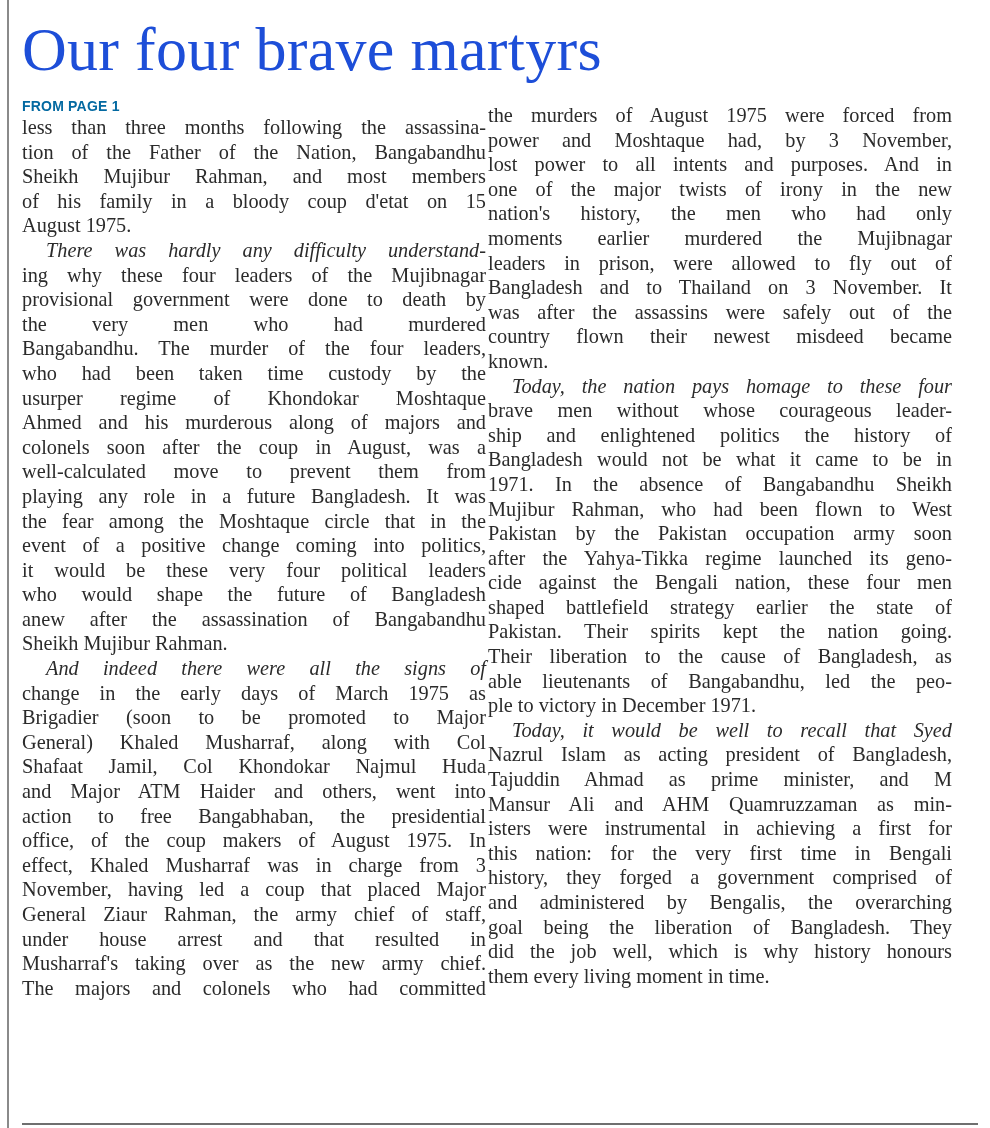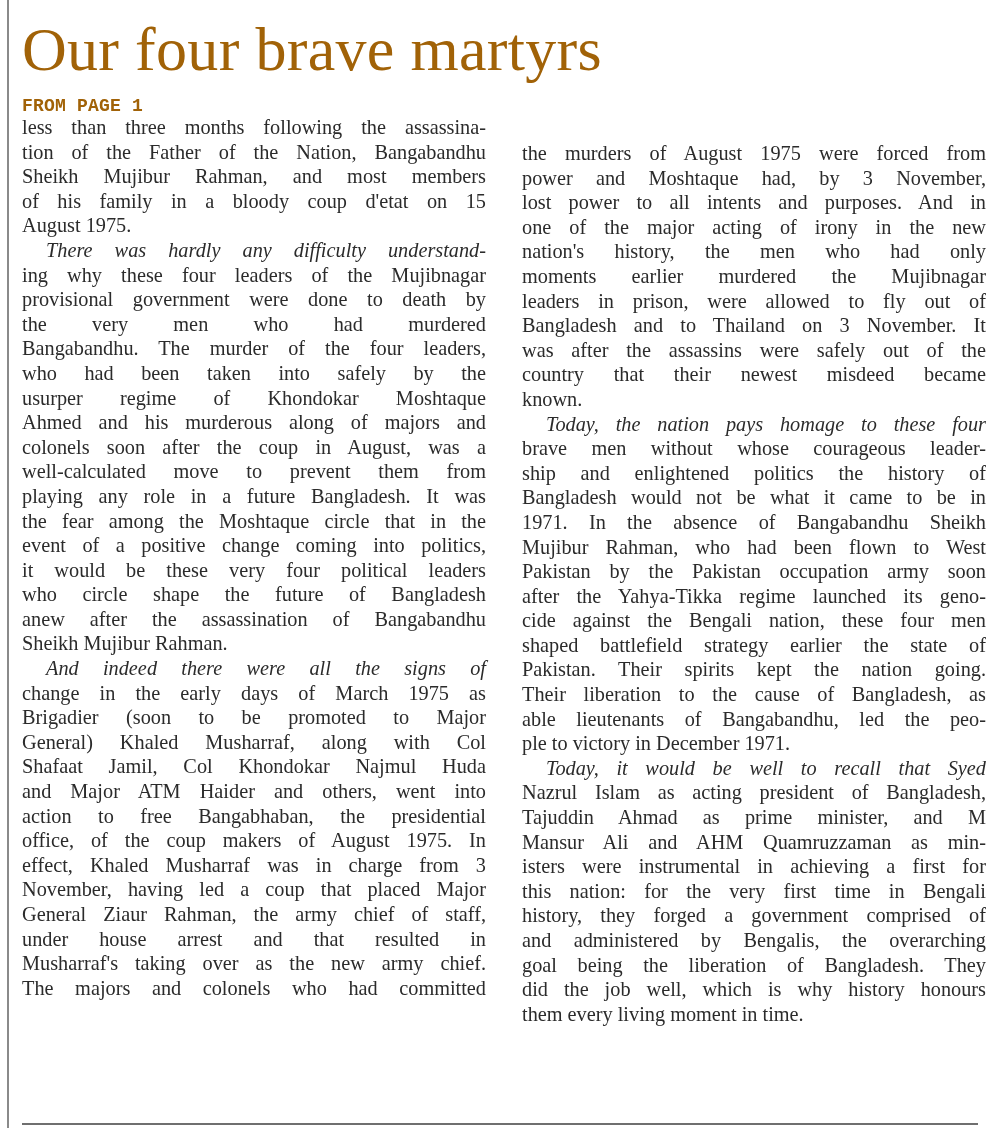--- a/index.html
+++ b/index.html
@@ -25,42 +25,42 @@
     }
     .headline {
       position: absolute;
       left: 22px;
       top: 14px;
       margin: 0;
       font-family: "Liberation Serif", "DejaVu Serif", serif;
       font-weight: normal;
       font-size: 62px;
       line-height: 70px;
-      color: #a16207;
+      color: #1d4ed8;
       letter-spacing: 0.3px;
       white-space: nowrap;
     }
     .column {
       position: absolute;
       top: 98px;
       width: 464px;
       font-size: 20.3px;
       line-height: 24.6px;
       text-align: justify;
       hyphens: manual;
     }
     .col-left { left: 22px; }
-    .col-right { left: 522px; top: 103px; margin-top: 38px; }
+    .col-right { left: 488px; top: 103px; }
     .kicker {
-      font-family: Liberation Mono, monospace;
+      font-family: Liberation Sans, sans-serif;
       font-weight: bold;
-      font-size: 18px;
+      font-size: 14px;
       line-height: 16px;
       letter-spacing: 0.2px;
-      color: #a16207;
+      color: #0369a1;
       margin: 0 0 1px 0;
     }
     .para {
       margin: 0;
     }
     .line {
       display: block;
       text-align: justify;
       text-align-last: justify;
       white-space: nowrap;
@@ -94,30 +94,30 @@
       <span class="line">Sheikh Mujibur Rahman, and most members</span>
       <span class="line">of his family in a bloody coup d'etat on 15</span>
       <span class="line last">August 1975.</span>
     </div>
   <div class="para">
       <span class="line indent">There was hardly any difficulty understand-</span>
       <span class="line">ing why these four leaders of the Mujibnagar</span>
       <span class="line">provisional government were done to death by</span>
       <span class="line">the very men who had murdered</span>
       <span class="line">Bangabandhu. The murder of the four leaders,</span>
-      <span class="line">who had been taken into safely by the</span>
+      <span class="line">who had been taken time custody by the</span>
       <span class="line">usurper regime of Khondokar Moshtaque</span>
       <span class="line">Ahmed and his murderous along of majors and</span>
       <span class="line">colonels soon after the coup in August, was a</span>
       <span class="line">well-calculated move to prevent them from</span>
       <span class="line">playing any role in a future Bangladesh. It was</span>
       <span class="line">the fear among the Moshtaque circle that in the</span>
       <span class="line">event of a positive change coming into politics,</span>
       <span class="line">it would be these very four political leaders</span>
-      <span class="line">who circle shape the future of Bangladesh</span>
+      <span class="line">who would shape the future of Bangladesh</span>
       <span class="line">anew after the assassination of Bangabandhu</span>
       <span class="line last">Sheikh Mujibur Rahman.</span>
     </div>
   <div class="para">
       <span class="line indent">And indeed there were all the signs of</span>
       <span class="line">change in the early days of March 1975 as</span>
       <span class="line">Brigadier (soon to be promoted to Major</span>
       <span class="line">General) Khaled Musharraf, along with Col</span>
       <span class="line">Shafaat Jamil, Col Khondokar Najmul Huda</span>
       <span class="line">and Major ATM Haider and others, went into</span>
@@ -130,27 +130,27 @@
       <span class="line">Musharraf's taking over as the new army chief.</span>
       <span class="line">The majors and colonels who had committed</span>
     </div>
 </div>
 
 <div class="column col-right">
   <div class="para">
       <span class="line">the murders of August 1975 were forced from</span>
       <span class="line">power and Moshtaque had, by 3 November,</span>
       <span class="line">lost power to all intents and purposes. And in</span>
-      <span class="line">one of the major acting of irony in the new</span>
+      <span class="line">one of the major twists of irony in the new</span>
       <span class="line">nation's history, the men who had only</span>
       <span class="line">moments earlier murdered the Mujibnagar</span>
       <span class="line">leaders in prison, were allowed to fly out of</span>
       <span class="line">Bangladesh and to Thailand on 3 November. It</span>
       <span class="line">was after the assassins were safely out of the</span>
-      <span class="line">country that their newest misdeed became</span>
+      <span class="line">country flown their newest misdeed became</span>
       <span class="line last">known.</span>
     </div>
   <div class="para">
       <span class="line indent">Today, the nation pays homage to these four</span>
       <span class="line">brave men without whose courageous leader-</span>
       <span class="line">ship and enlightened politics the history of</span>
       <span class="line">Bangladesh would not be what it came to be in</span>
       <span class="line">1971. In the absence of Bangabandhu Sheikh</span>
       <span class="line">Mujibur Rahman, who had been flown to West</span>
       <span class="line">Pakistan by the Pakistan occupation army soon</span>

